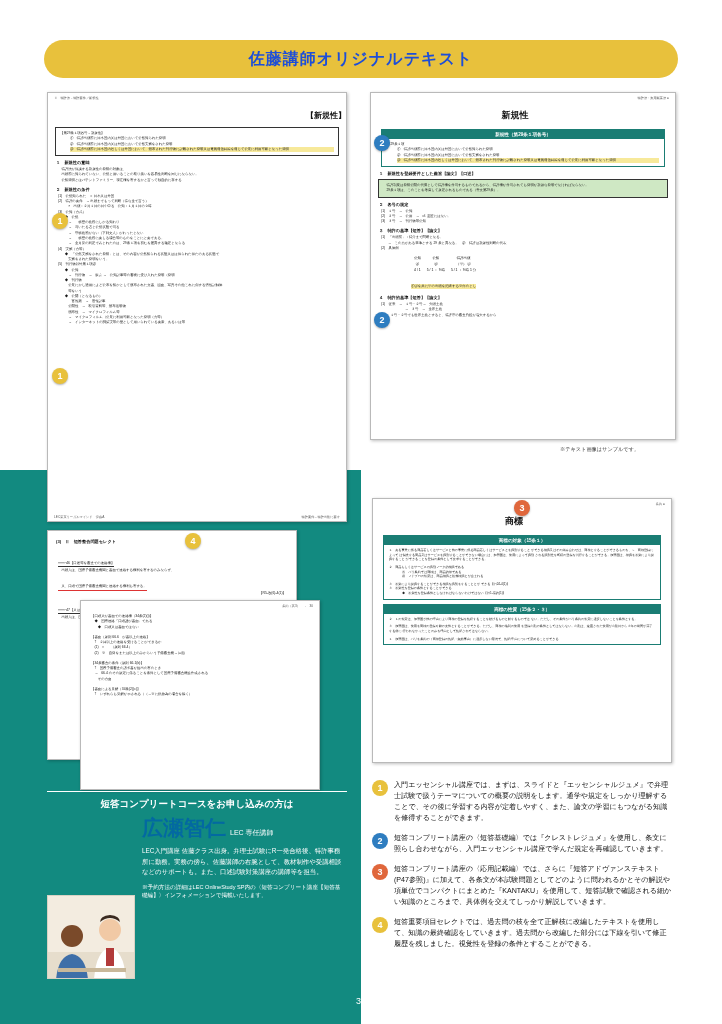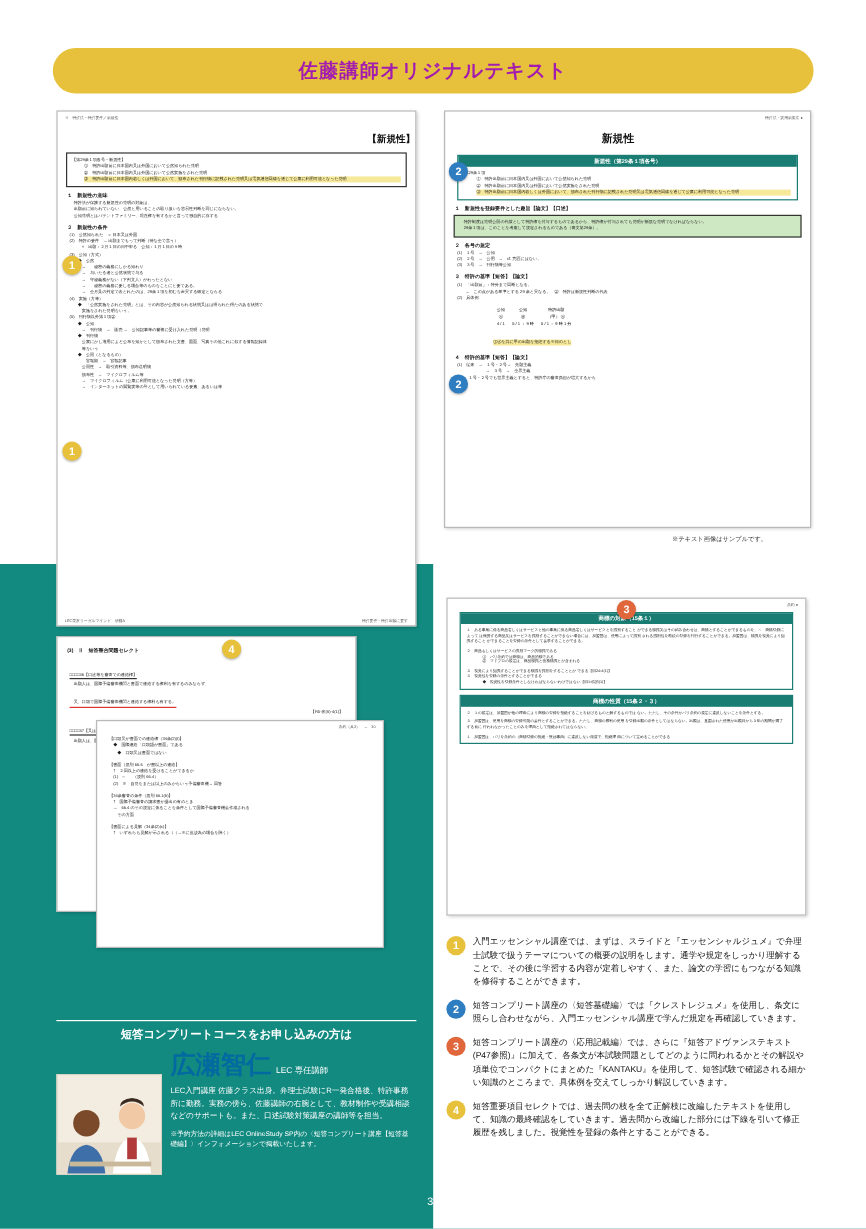--- a/index.html
+++ b/index.html
@@ -20,21 +20,21 @@
     background:#ffffff;
   }
   
   .banner {
     position:absolute; left:44px; top:40px; width:634px; height:38px;
     background:#e8c13c;
     border-radius:19px;
     display:flex; align-items:center; justify-content:center;
   }
   .banner-text {
-    color:#a21caf; font-weight:bold; font-size:16px; letter-spacing:1px;
+    color:#1d4ed8; font-weight:bold; font-size:16px; letter-spacing:1px;
   }
   
   .page {
     position:absolute; background:#ffffff;
     border:1px solid #b9b9b9;
     box-shadow:1px 1px 3px rgba(0,0,0,0.25);
     overflow:hidden;
   }
   .page-hdr {
     font-size:3.2px; color:#555; padding:3px 6px 0 6px;
@@ -98,21 +98,21 @@
   }
   .legend-item { display:flex; margin-bottom:9px; }
   .legend-num {
     flex:0 0 16px; width:16px; height:16px; border-radius:50%;
     color:#fff; font-weight:bold; font-size:9px;
     display:flex; align-items:center; justify-content:center; margin-right:6px;
   }
   .legend-txt { font-size:7.1px; line-height:1.55; color:#111; }
   
   .promo {
-    position:absolute; left:47px; top:850px; width:300px;
+    position:absolute; left:47px; top:791px; width:300px;
   }
   .promo-rule { border-top:1px solid #ffffff; margin-bottom:5px; }
   .promo-title {
     color:#ffffff; font-weight:bold; font-size:9.5px; text-align:center; line-height:1.5;
   }
   .tutor-label {
     margin-top:8px; text-align:center; color:#ffffff; font-size:7.5px; font-weight:bold;
     position:relative;
   }
   .tutor-label:before, .tutor-label:after {
@@ -315,20 +315,21 @@
     <div class="tiny">　　その方面</div>
     <div class="tiny" style="margin-top:5px;">【書面による見解（34条(2)(c)】</div>
     <div class="tiny">　†　いずれらも見解が示される（（→※に批放為の場合を除く）</div>
   </div>
 </div>
 
 <div class="page" id="page-right2">
   <div class="page-hdr" style="justify-content:flex-end;">
     <span>条約 ●</span>
   </div>
+  <div class="doc-title-r">商標</div>
 
   <div class="dbox">
     <div class="dbox-hd">商標の対象（15条１）</div>
     <div class="dbox-bd">
       <div class="tinier">１　ある事業に係る商品若しくはサービスと他の事業に係る商品若しくはサービスとを識別すること ができる標識又はその組み合わせは、商標とすることができるものを、～　商標登録によって は保護する商品又はサービスを識別することができない場合には、加盟国は、使用によって識別 される識別性を断続の登録を刊行することができる。加盟国は、標識を視覚により認識すること ができることを登録の条件として要求することができる。</div>
       <div class="tinier" style="margin-top:3px;">２　商品もしくはサービスの識別マーク的標識である</div>
       <div class="tinier ind1">　①　バリ条約では商標は、商品的標である</div>
       <div class="tinier ind1">　②　マドプロの規定は、商品標識と役務標識とが含まれる</div>
       <div class="tinier" style="margin-top:3px;">３　視覚により認識することができる標識を識別をすることとが できる【旧24-4(1)】</div>
       <div class="tinier">３　視覚性を登録の条件とすることができる</div>

